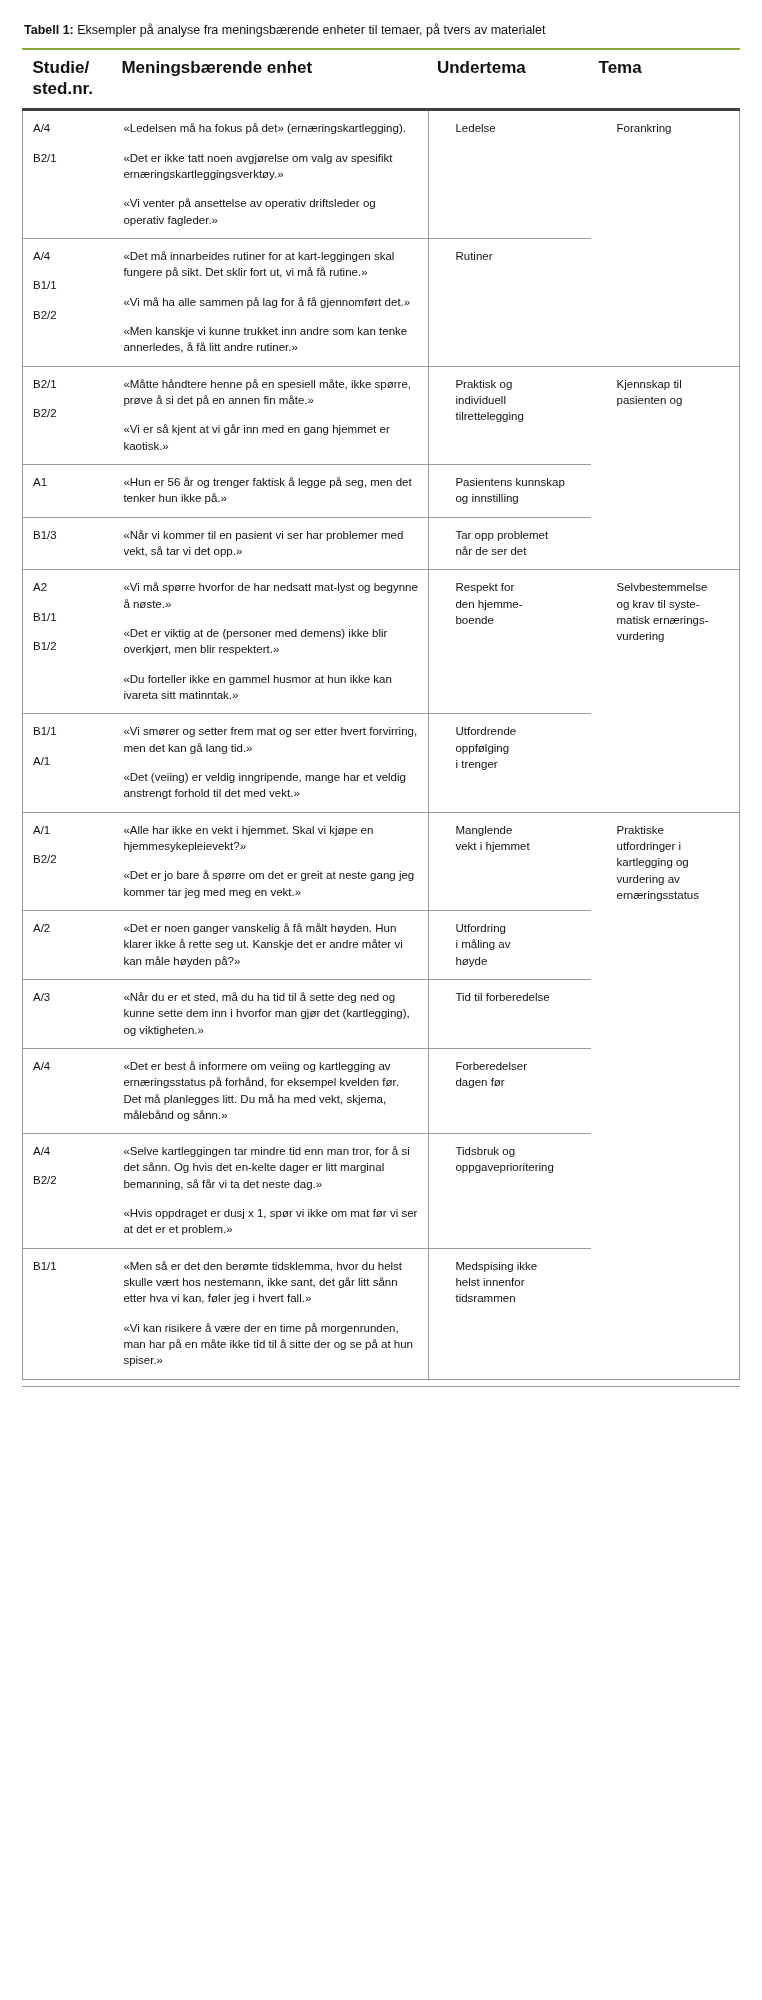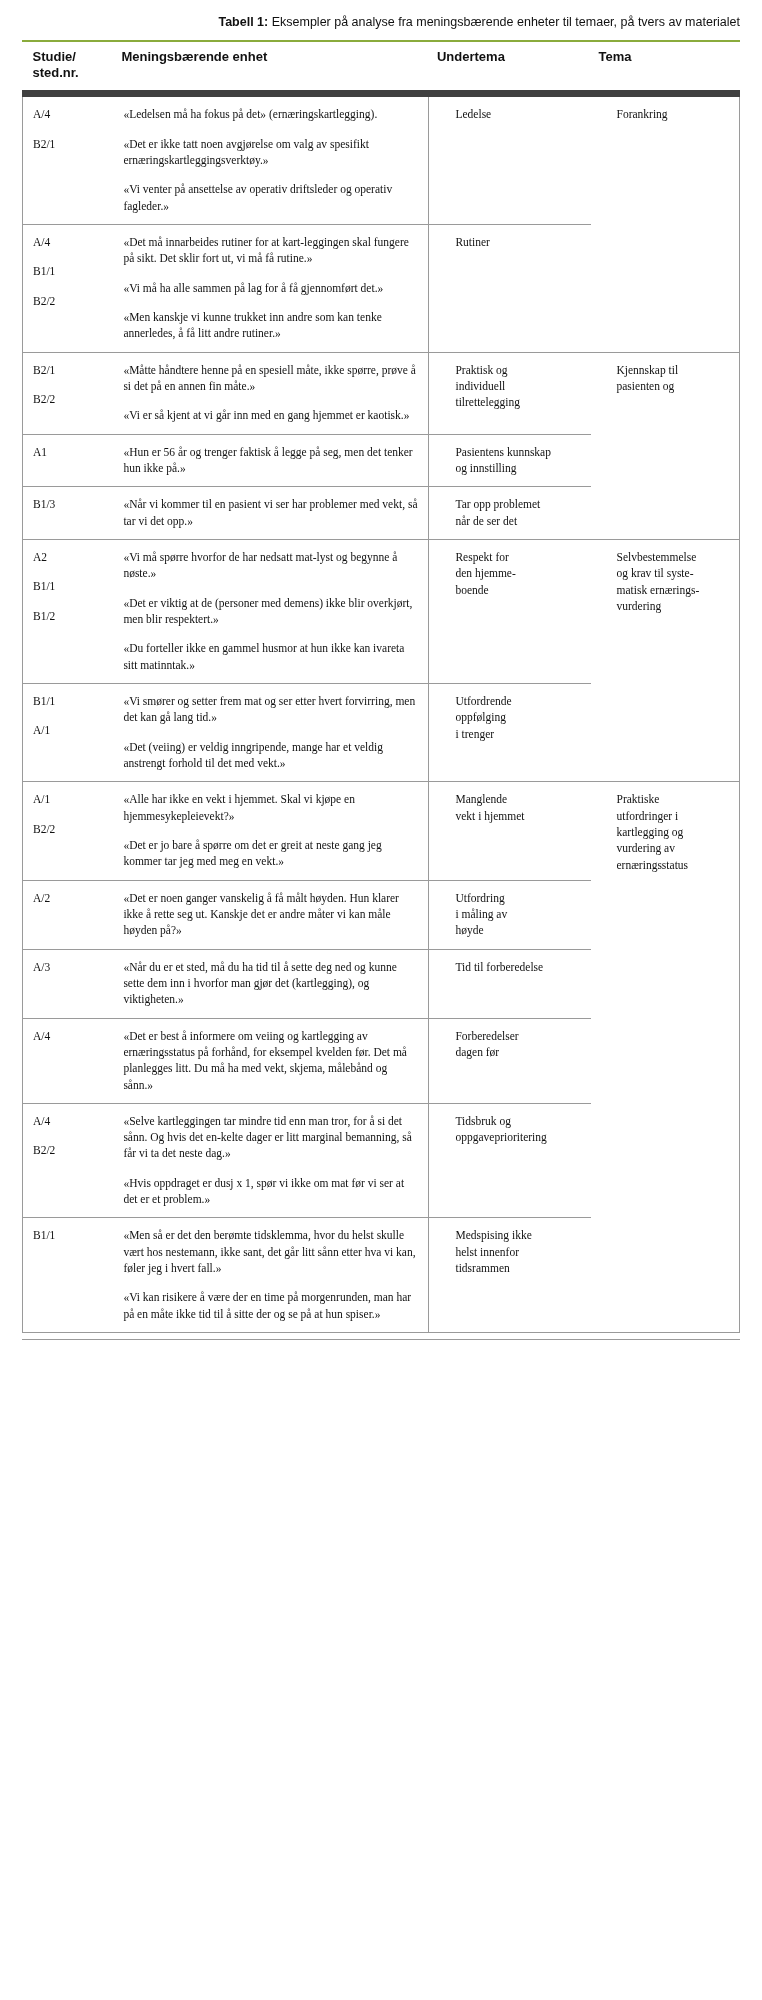--- a/index.html
+++ b/index.html
@@ -13,23 +13,22 @@
     color: #111111;
   }
   .page {
     width: 762px;
     box-sizing: border-box;
     padding: 14px 22px 10px 22px;
   }
   .caption {
     font-size: 12.5px;
     line-height: 1.35;
-    margin: 0 0 9px 2px;
+    margin: 8px 0 9px 2px;
     color: #111;
-    text-align: right;
   }
   .caption .lbl {
     font-weight: bold;
   }
   .rule-top {
     border-top: 2px solid #8aab3c;
     width: 100%;
     margin: 0 0 0 0;
   }
   table.tbl {
@@ -40,36 +39,35 @@
   }
   table.tbl col.c1 { width: 72px; }
   table.tbl col.c2 { width: 250px; }
   table.tbl col.c3 { width: 128px; }
   table.tbl col.c4 { width: 118px; }
 
   thead th {
     text-align: left;
     vertical-align: top;
     font-weight: bold;
-    font-size: 13px;
+    font-size: 17px;
     padding: 7px 8px 9px 8px;
-    border-bottom: 7px solid #404040;
+    border-bottom: 3px solid #404040;
     line-height: 1.25;
   }
   thead th.first {
     padding-left: 10px;
   }
   tbody td {
     vertical-align: top;
     padding: 9px 10px 10px 10px;
     line-height: 1.42;
     border-left: 1px solid #9a9a9a;
     border-right: 1px solid #9a9a9a;
     border-bottom: 1px solid #9a9a9a;
-    font-family: Liberation Serif, serif;
   }
   tbody tr.first-row td {
     border-top: 1px solid #9a9a9a;
   }
   td.studie {
     border-right: none;
     white-space: nowrap;
   }
   td.units {
     border-left: none;

